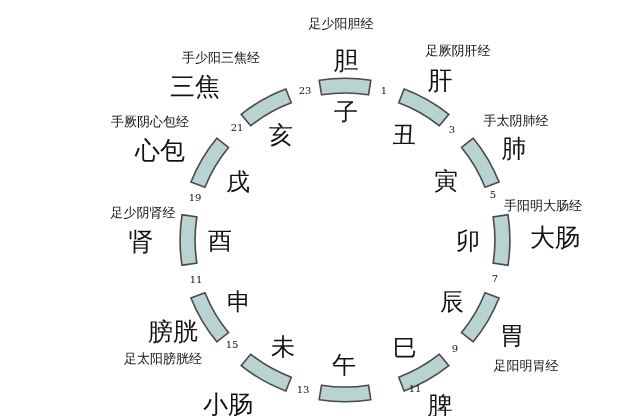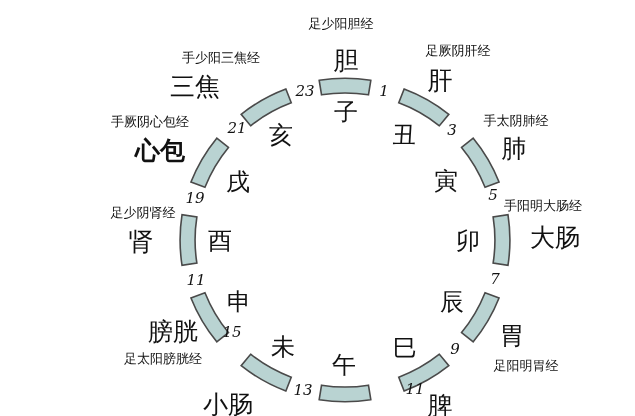--- a/index.html
+++ b/index.html
@@ -3,21 +3,21 @@
   <meta charset="utf-8">
   <style>
     html, body { margin: 0; padding: 0; background: #ffffff; }
     body { width: 635px; height: 416px; position: relative; overflow: hidden;
            font-family: "DejaVu Serif", "Liberation Serif", serif; color: #111; }
     #stage { position: absolute; left: 0; top: 0; width: 635px; height: 416px; }
     .lbl { position: absolute; white-space: nowrap; transform: translate(-50%, -50%); line-height: 1; }
     .meridian { font-size: 13px; font-family: "DejaVu Sans", "Liberation Sans", sans-serif; }
     .organ { font-size: 25px; font-family: "DejaVu Sans", "Liberation Sans", sans-serif; }
     .branch { font-size: 24px; font-family: "DejaVu Serif", "Liberation Serif", serif; }
-    .hour { font-size: 15px; font-family: "DejaVu Serif", "Liberation Serif", serif; font-style: italic; }
+    .hour { font-size: 10px; font-family: "DejaVu Serif", "Liberation Serif", serif; }
     .title { font-size: 30px; font-weight: bold; font-family: "DejaVu Serif", "Liberation Serif", serif; letter-spacing: 1px; }
     svg#ring { position: absolute; left: 0; top: 0; }
     .seg { fill: #b9d3d2; stroke: #4a4a4a; stroke-width: 1.6; }
   </style>
 </head>
 <body>
 
 <div id="stage">
   <svg id="ring" width="635" height="416" viewBox="0 0 635 416">
       <path d="M319.18831326836187,80.29079532576623 A165,165 0 0 1 370.8116867316381,80.29079532576623 L368.46516975603464,94.80981393251474 A150,150 0 0 0 321.53483024396536,94.80981393251477 Z" class="seg" fill="#b9d3d2" stroke="#4a4a4a"></path>
@@ -36,21 +36,21 @@
 
 
   <div id="hours-layer">
       <div class="lbl hour" style="left: 384px; top: 91px;">1</div>
       <div class="lbl hour" style="left: 452px; top: 130px;">3</div>
       <div class="lbl hour" style="left: 493px; top: 195px;">5</div>
       <div class="lbl hour" style="left: 495px; top: 279px;">7</div>
       <div class="lbl hour" style="left: 455px; top: 349px;">9</div>
       <div class="lbl hour" style="left: 395px; top: 389px; margin-left: 20px;">11</div>
       <div class="lbl hour" style="left: 303px; top: 390px;">13</div>
-      <div class="lbl hour" style="left: 232px; top: 332px;">15</div>
+      <div class="lbl hour" style="left: 232px; top: 345px;">15</div>
       <div class="lbl hour" style="left: 196px; top: 280px;">11</div>
       <div class="lbl hour" style="left: 195px; top: 198px;">19</div>
       <div class="lbl hour" style="left: 237px; top: 128px;">21</div>
       <div class="lbl hour" style="left: 305px; top: 91px;">23</div>
     </div>
   <div id="branches-layer">
       <div class="lbl branch" style="left: 346px; top: 112px;">子</div>
       <div class="lbl branch" style="left: 404px; top: 135px;">丑</div>
       <div class="lbl branch" style="left: 446px; top: 181px;">寅</div>
       <div class="lbl branch" style="left: 468px; top: 241px;">卯</div>
@@ -66,21 +66,21 @@
   <div id="organs-layer">
       <div class="lbl organ" style="left: 346px; top: 60px;">胆</div>
       <div class="lbl organ" style="left: 440px; top: 80px;">肝</div>
       <div class="lbl organ" style="left: 514px; top: 148px;">肺</div>
       <div class="lbl organ" style="left: 555px; top: 237px;">大肠</div>
       <div class="lbl organ" style="left: 512px; top: 335px;">胃</div>
       <div class="lbl organ" style="left: 440px; top: 405px;">脾</div>
       <div class="lbl organ" style="left: 228px; top: 404px;">小肠</div>
       <div class="lbl organ" style="left: 165px; top: 331px; margin-left: 8px;">膀胱</div>
       <div class="lbl organ" style="left: 141px; top: 241px;">肾</div>
-      <div class="lbl organ" style="left: 160px; top: 150px; font-weight: bold;">心包</div>
+      <div class="lbl organ" style="left: 160px; top: 150px;">心包</div>
       <div class="lbl organ" style="left: 195px; top: 86px;">三焦</div>
     </div>
   <div id="meridians-layer">
       <div class="lbl meridian" style="left: 341px; top: 23px;">足少阳胆经</div>
       <div class="lbl meridian" style="left: 458px; top: 50px;">足厥阴肝经</div>
       <div class="lbl meridian" style="left: 516px; top: 120px;">手太阴肺经</div>
       <div class="lbl meridian" style="left: 543px; top: 205px;">手阳明大肠经</div>
       <div class="lbl meridian" style="left: 526px; top: 365px;">足阳明胃经</div>
       <div class="lbl meridian" style="left: 163px; top: 358px;">足太阳膀胱经</div>
       <div class="lbl meridian" style="left: 143px; top: 212px;">足少阴肾经</div>

